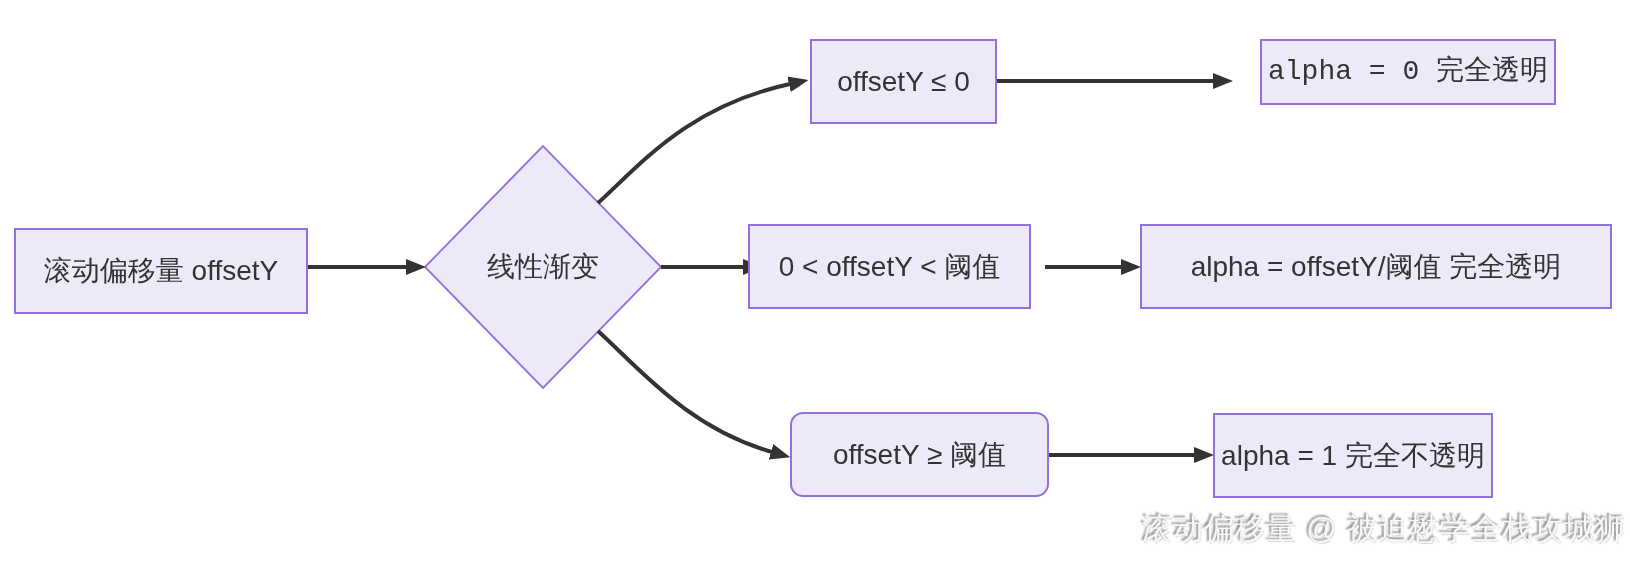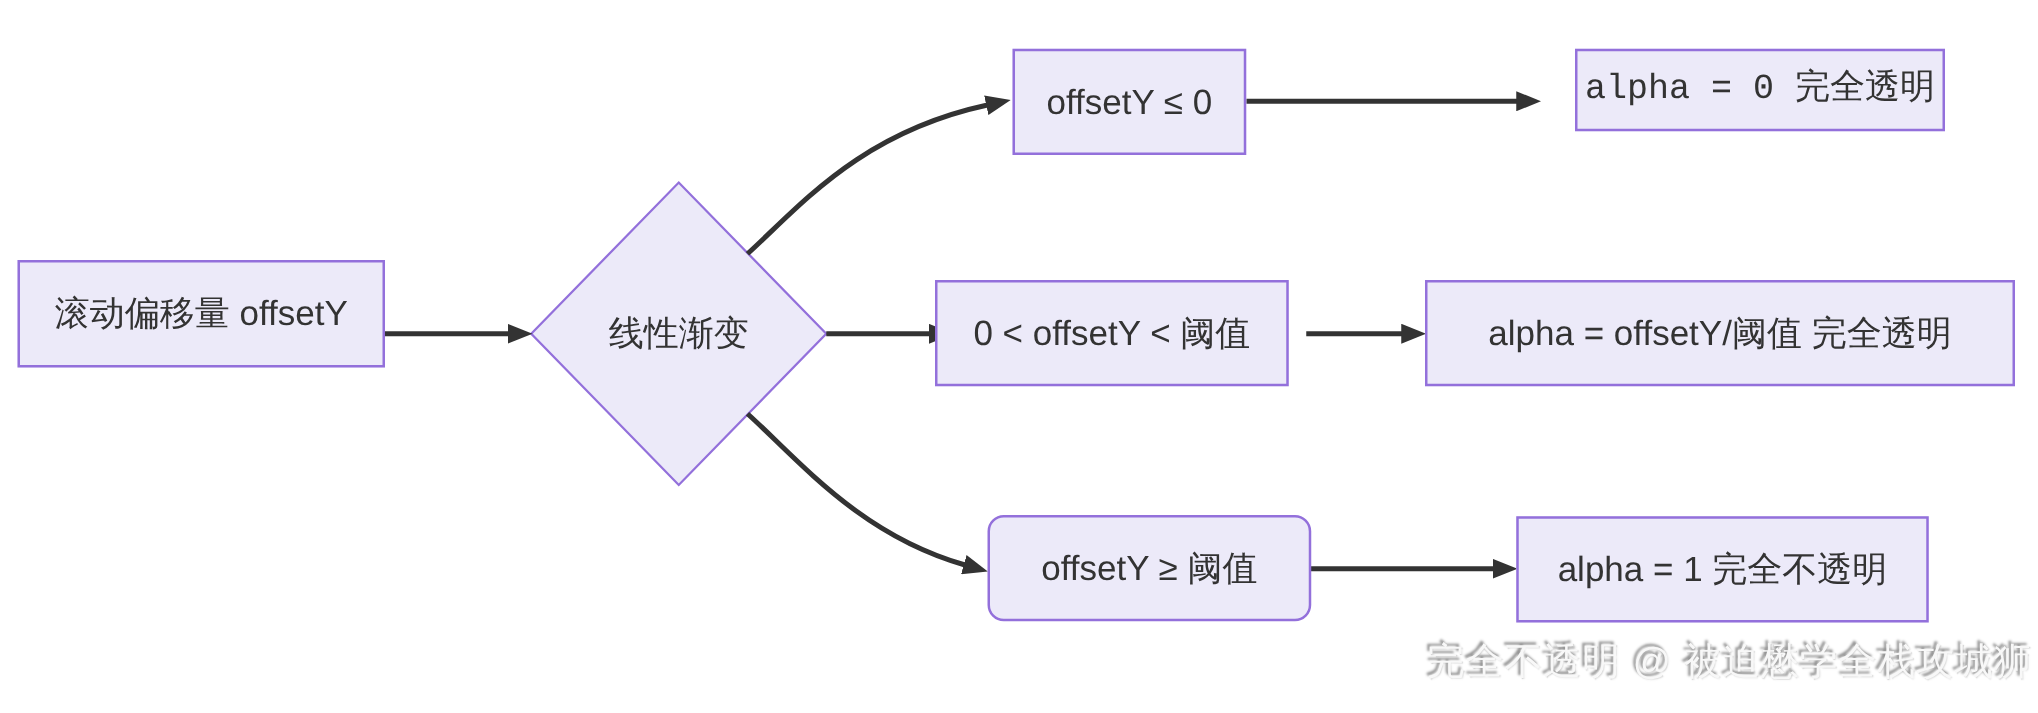--- a/index.html
+++ b/index.html
@@ -45,27 +45,27 @@
     position: absolute;
     right: 4px;
     bottom: 20px;
     font-size: 30px;
     letter-spacing: 1px;
     color: #f8f8f8;
     text-shadow: -2px -2px 2px #8f8f8f, 2px 2px 2px #ffffff, 1px 1px 1px #bdbdbd;
     white-space: nowrap;
   }
   
-  .n-input        { left: 14px;   top: 208px; width: 294px; height: 86px; }
+  .n-input        { left: 14px;   top: 228px; width: 294px; height: 86px; }
   .n-cond-top     { left: 810px;  top: 39px;  width: 187px; height: 85px; }
   .n-result-top   { left: 1260px; top: 39px;  width: 296px; height: 66px; font-family: Liberation Mono, monospace; }
   .n-cond-mid     { left: 748px;  top: 224px; width: 283px; height: 85px; }
   .n-result-mid   { left: 1140px; top: 224px; width: 472px; height: 85px; }
   .n-cond-bottom  { left: 790px;  top: 412px; width: 259px; height: 85px; border-radius: 13px; }
-  .n-result-bottom{ left: 1213px; top: 413px; width: 330px; height: 85px; }
+  .n-result-bottom{ left: 1213px; top: 413px; width: 280px; height: 85px; }
   .lbl-decision   { left: 543px;  top: 267px; }
 </style>
 </head>
 <body>
 
 <div class="canvas">
 
   <svg class="edges-svg" viewBox="0 0 1630 570" xmlns="http://www.w3.org/2000/svg">
     <defs>
       <marker id="arrowhead" markerUnits="userSpaceOnUse" markerWidth="20" markerHeight="16" refX="1" refY="8" orient="auto">
@@ -93,15 +93,15 @@
   <div class="node n-result-top">alpha = 0 完全透明</div>
 
   <div class="node n-cond-mid">0 &lt; offsetY &lt; 阈值</div>
 
   <div class="node n-result-mid">alpha = offsetY/阈值 完全透明</div>
 
   <div class="node n-cond-bottom">offsetY ≥ 阈值</div>
 
   <div class="node n-result-bottom">alpha = 1 完全不透明</div>
 
-  <div class="watermark">完全不透明 @ 被迫懋学全栈攻城狮</div>
+  <div class="watermark">滚动偏移量 @ 被迫懋学全栈攻城狮</div>
 
 </div>
 
 </body></html>

